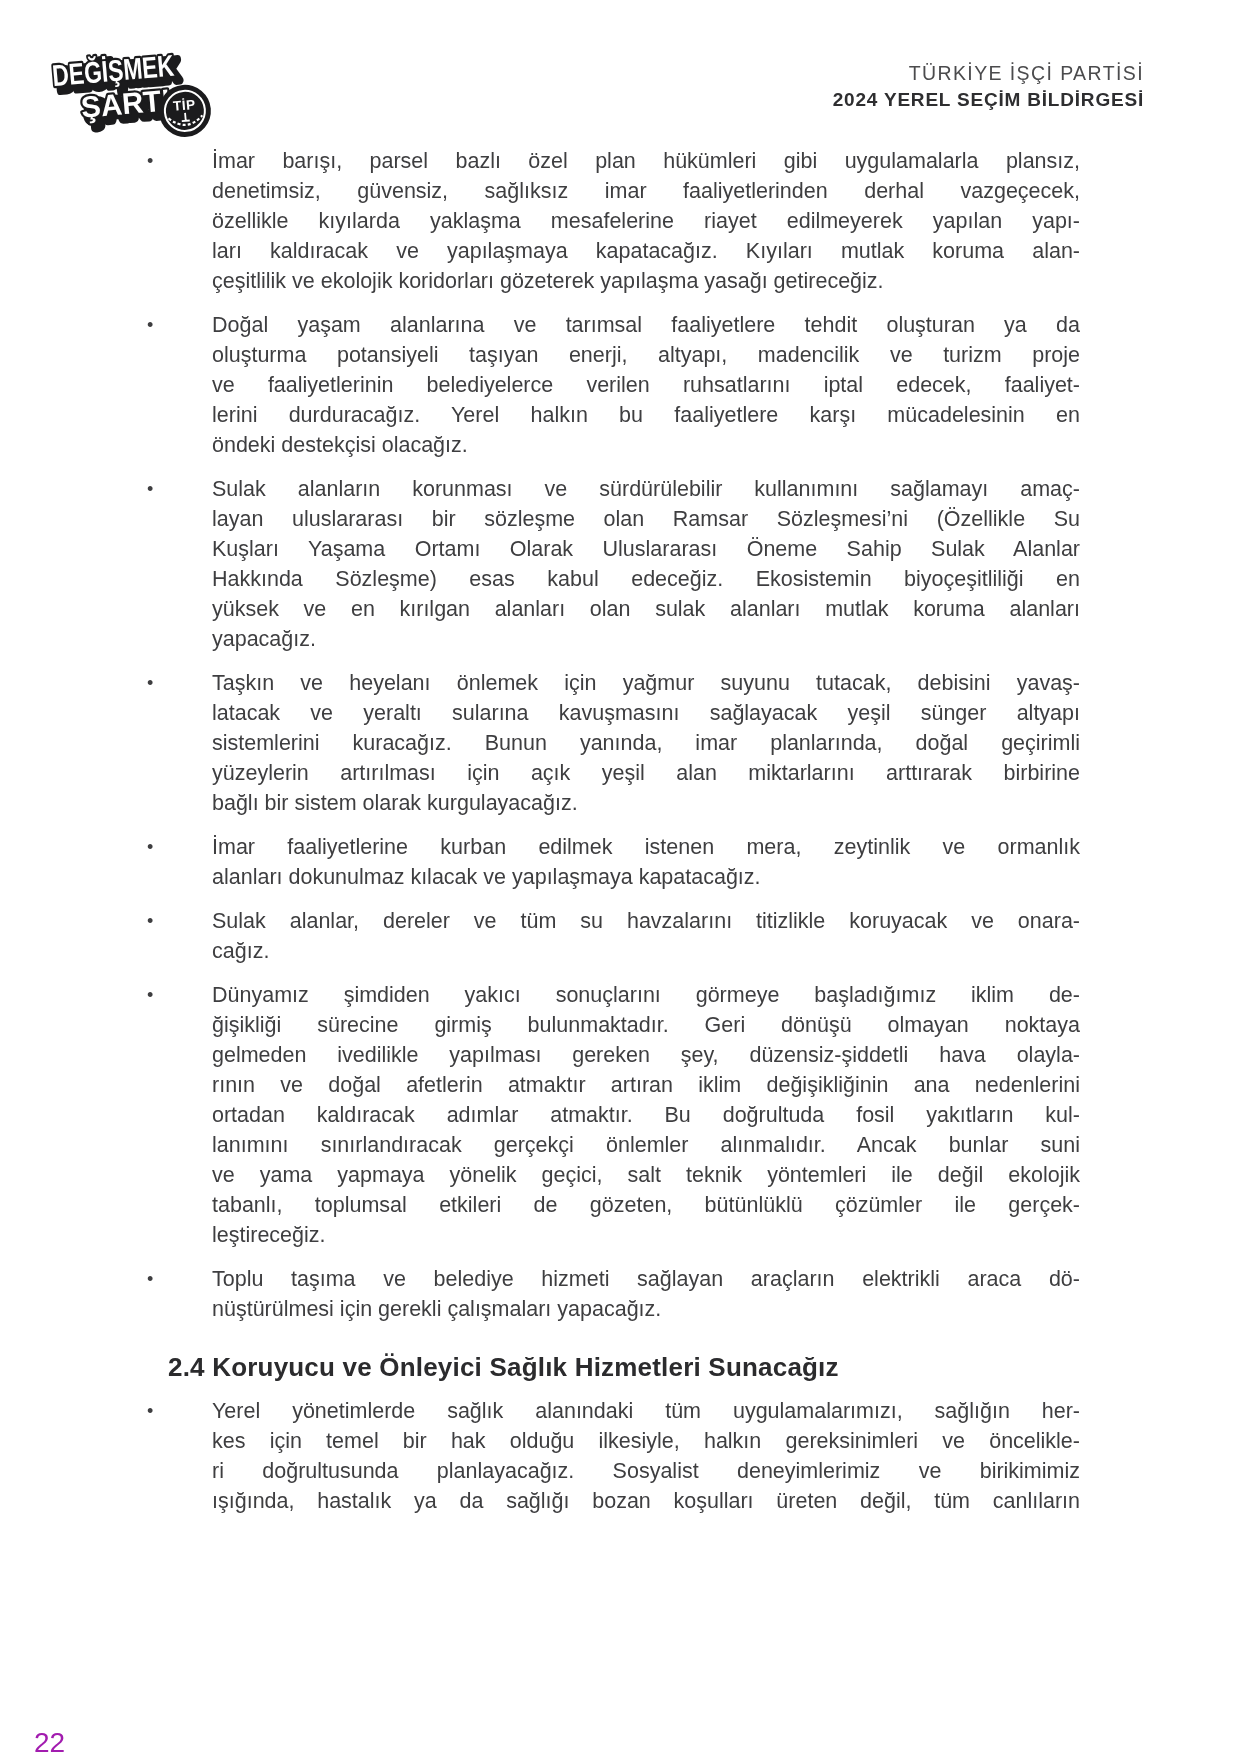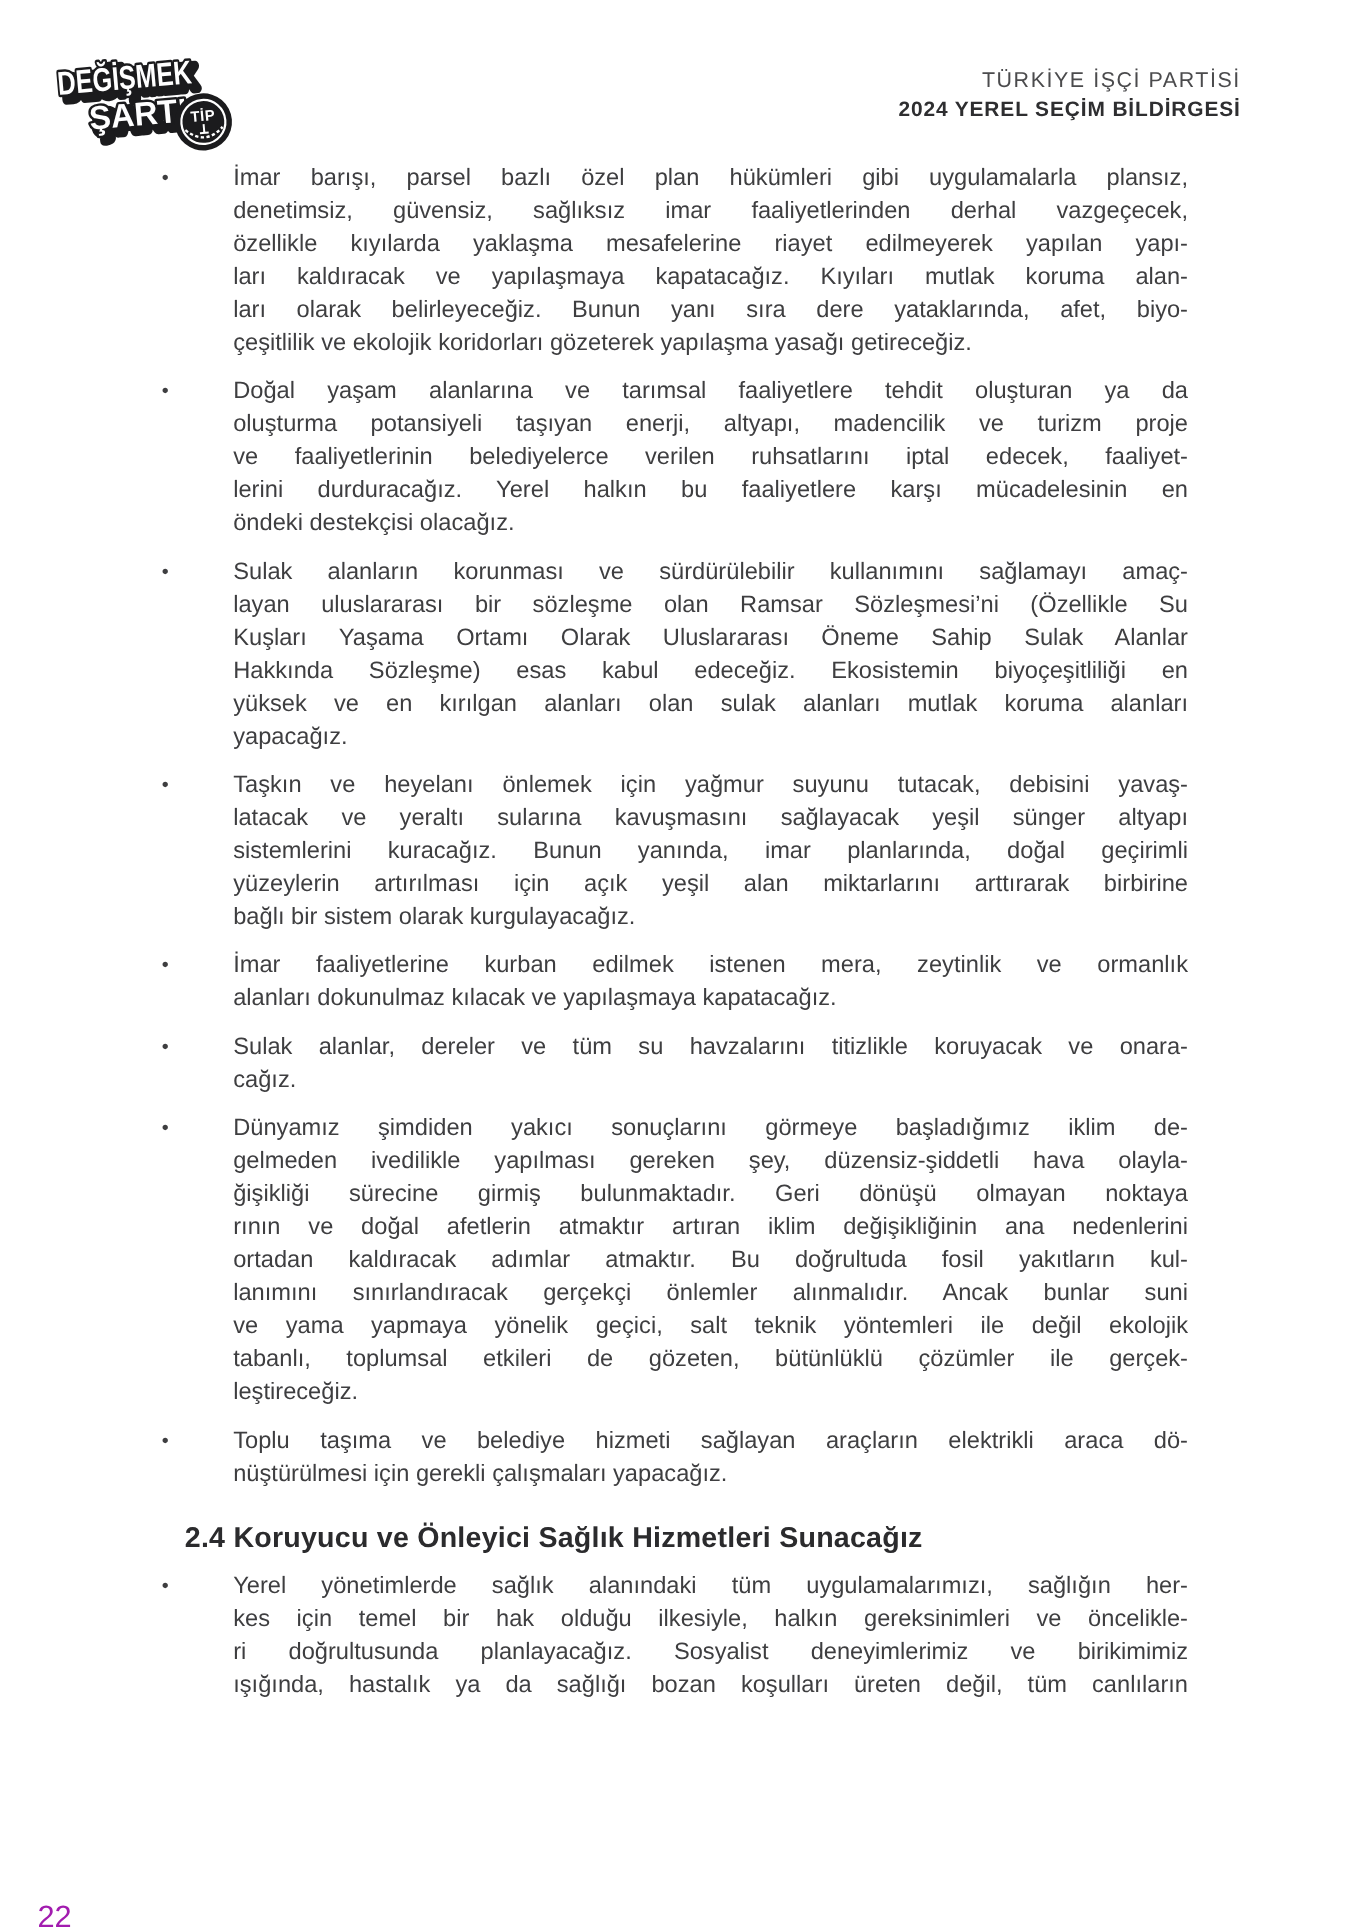--- a/index.html
+++ b/index.html
@@ -30,21 +30,21 @@
     font-family: "Liberation Sans", sans-serif;
     font-weight: bold;
     font-size: 13.5px;
     letter-spacing: 0.5px;
   }
 
   
   .header {
     position: absolute;
     top: 60px;
-    right: 113px;
+    right: 97px;
     text-align: right;
   }
   .header-party {
     font-size: 19.5px;
     line-height: 26px;
     letter-spacing: 1.4px;
     font-weight: 400;
     color: #4b4b4d;
   }
   .header-doc {
@@ -137,21 +137,20 @@
   </div>
 
   <div class="content">
       <div class="block">
         <span class="bullet-marker">•</span>
         <div>
           <div class="line">İmar barışı, parsel bazlı özel plan hükümleri gibi uygulamalarla plansız,</div>
           <div class="line">denetimsiz, güvensiz, sağlıksız imar faaliyetlerinden derhal vazgeçecek,</div>
           <div class="line">özellikle kıyılarda yaklaşma mesafelerine riayet edilmeyerek yapılan yapı-</div>
           <div class="line">ları kaldıracak ve yapılaşmaya kapatacağız. Kıyıları mutlak koruma alan-</div>
-          <div class="line">ları olarak belirleyeceğiz. Bunun yanı sıra dere yataklarında, afet, biyo-</div>
           <div class="line last">çeşitlilik ve ekolojik koridorları gözeterek yapılaşma yasağı getireceğiz.</div>
         </div>
       </div>
       <div class="block">
         <span class="bullet-marker">•</span>
         <div>
           <div class="line">Doğal yaşam alanlarına ve tarımsal faaliyetlere tehdit oluşturan ya da</div>
           <div class="line">oluşturma potansiyeli taşıyan enerji, altyapı, madencilik ve turizm proje</div>
           <div class="line">ve faaliyetlerinin belediyelerce verilen ruhsatlarını iptal edecek, faaliyet-</div>
           <div class="line">lerini durduracağız. Yerel halkın bu faaliyetlere karşı mücadelesinin en</div>
@@ -190,22 +189,22 @@
         <span class="bullet-marker">•</span>
         <div>
           <div class="line">Sulak alanlar, dereler ve tüm su havzalarını titizlikle koruyacak ve onara-</div>
           <div class="line last">cağız.</div>
         </div>
       </div>
       <div class="block">
         <span class="bullet-marker">•</span>
         <div>
           <div class="line">Dünyamız şimdiden yakıcı sonuçlarını görmeye başladığımız iklim de-</div>
+          <div class="line">ğişikliği sürecine girmiş bulunmaktadır. Geri dönüşü olmayan noktaya</div>
           <div class="line">gelmeden ivedilikle yapılması gereken şey, düzensiz-şiddetli hava olayla-</div>
-          <div class="line">ğişikliği sürecine girmiş bulunmaktadır. Geri dönüşü olmayan noktaya</div>
           <div class="line">rının ve doğal afetlerin atmaktır artıran iklim değişikliğinin ana nedenlerini</div>
           <div class="line">ortadan kaldıracak adımlar atmaktır. Bu doğrultuda fosil yakıtların kul-</div>
           <div class="line">lanımını sınırlandıracak gerçekçi önlemler alınmalıdır. Ancak bunlar suni</div>
           <div class="line">ve yama yapmaya yönelik geçici, salt teknik yöntemleri ile değil ekolojik</div>
           <div class="line">tabanlı, toplumsal etkileri de gözeten, bütünlüklü çözümler ile gerçek-</div>
           <div class="line last">leştireceğiz.</div>
         </div>
       </div>
       <div class="block">
         <span class="bullet-marker">•</span>

